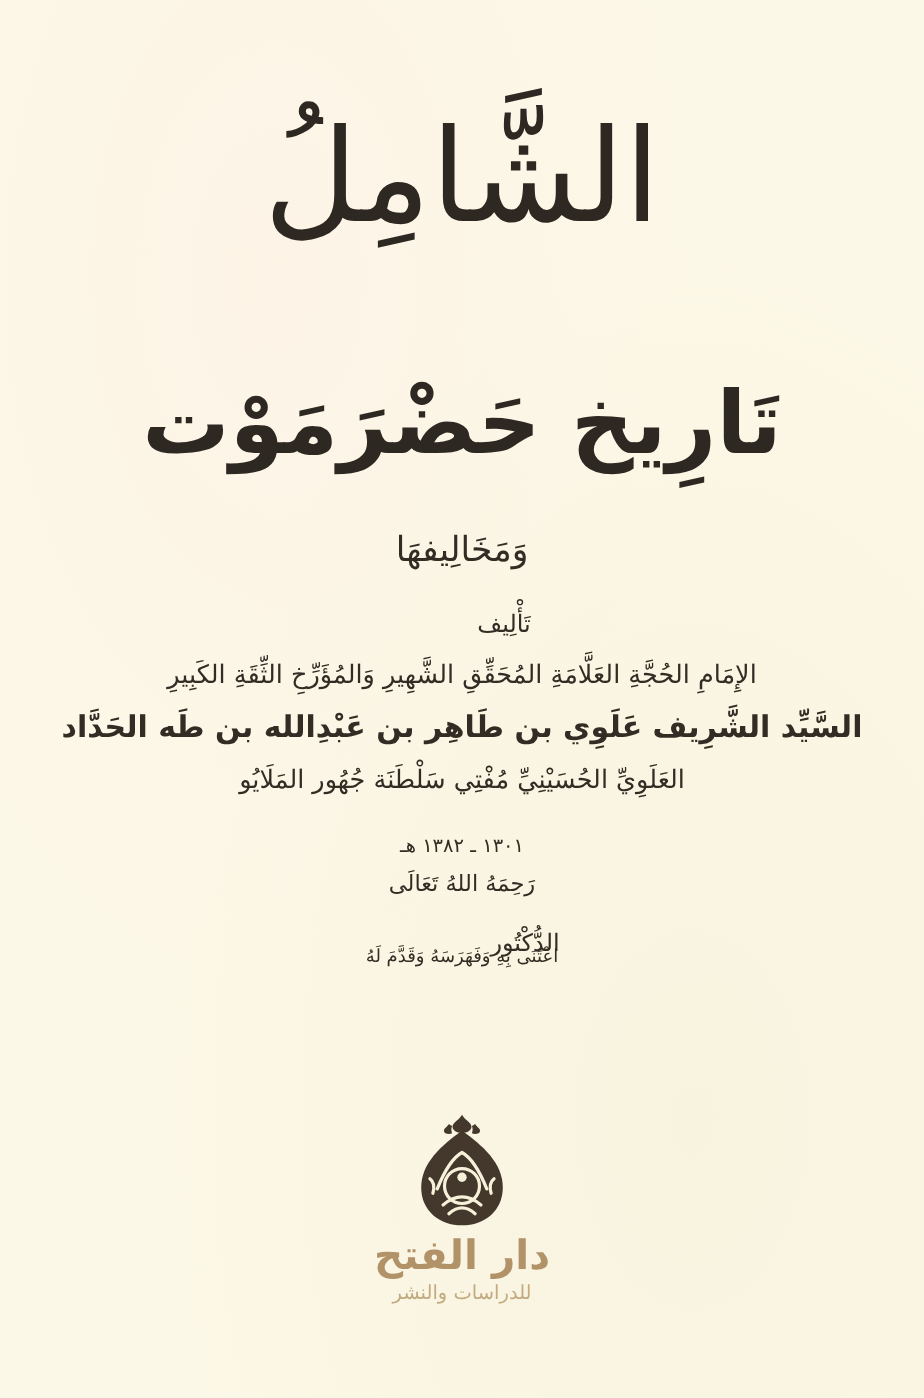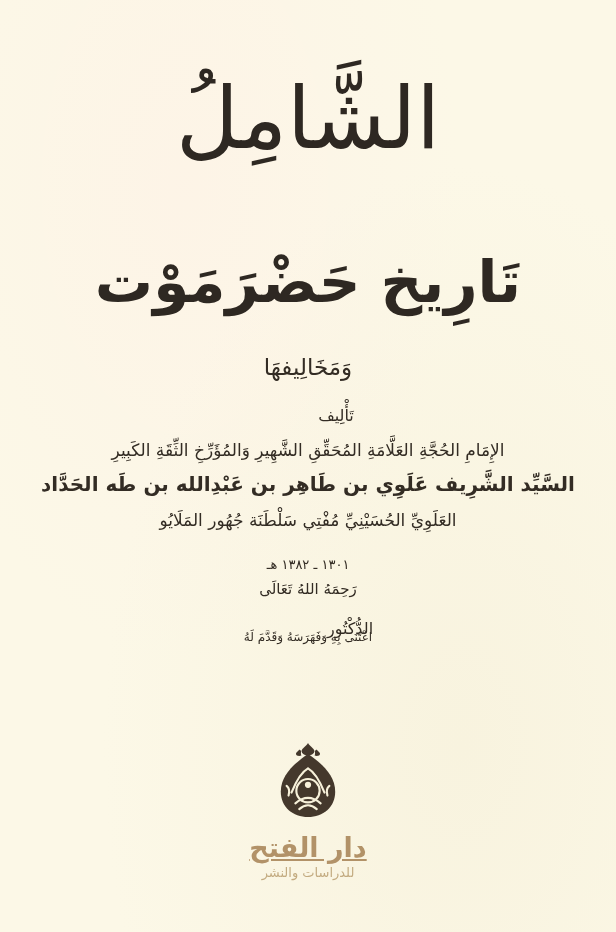--- a/index.html
+++ b/index.html
@@ -33,21 +33,21 @@
   .editor-role{top:630px;font-size:12px;text-align:center;}
   .editor-title{top:619px;font-size:16px;margin-left:42px;}
   .editor-name{top:682px;font-size:20px;font-weight:bold;}
   .publisher{
     position:absolute;top:742px;left:0;width:100%;
     display:flex;flex-direction:column;align-items:center;
   }
   .emblem{display:block;}
   .publisher-name{
     font-size:27px;font-weight:bold;color:#b29268;
-    margin-top:14px;line-height:1.15;text-decoration:underline;
+    margin-top:4px;line-height:1.15;
   }
   .publisher-tagline{
     font-size:13px;color:#c3ab80;margin-top:2px;
   }
 </style>
 </head>
 <body>
 
 <div class="page">
 

